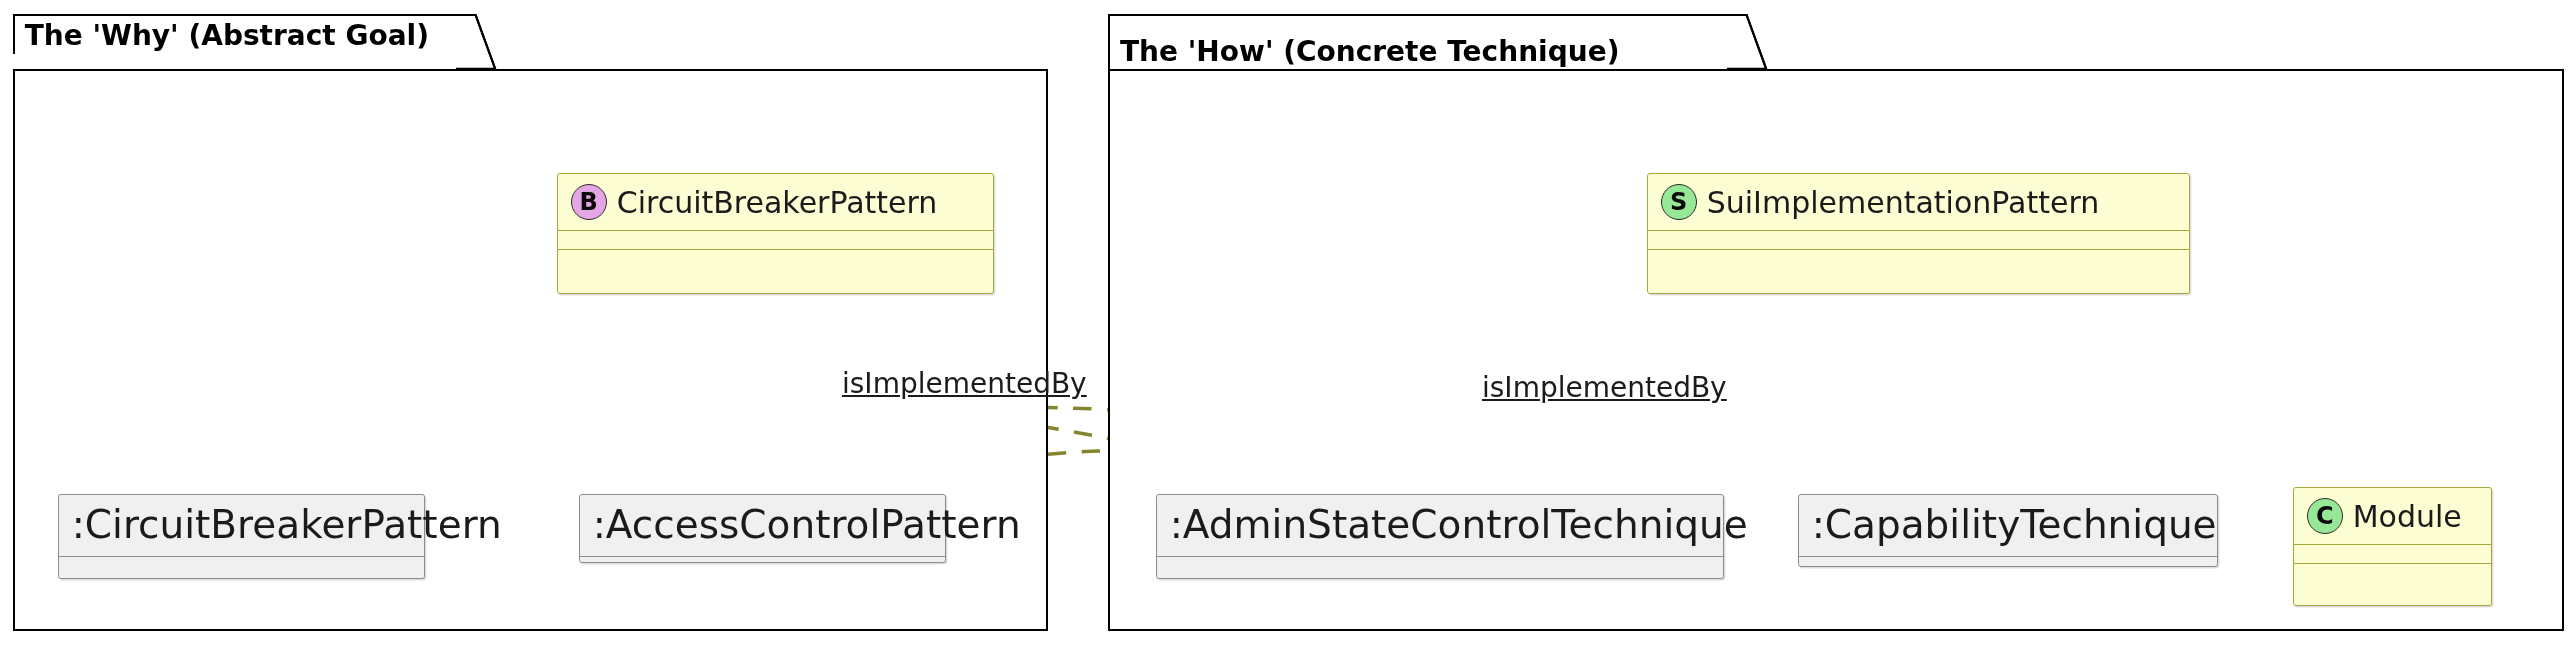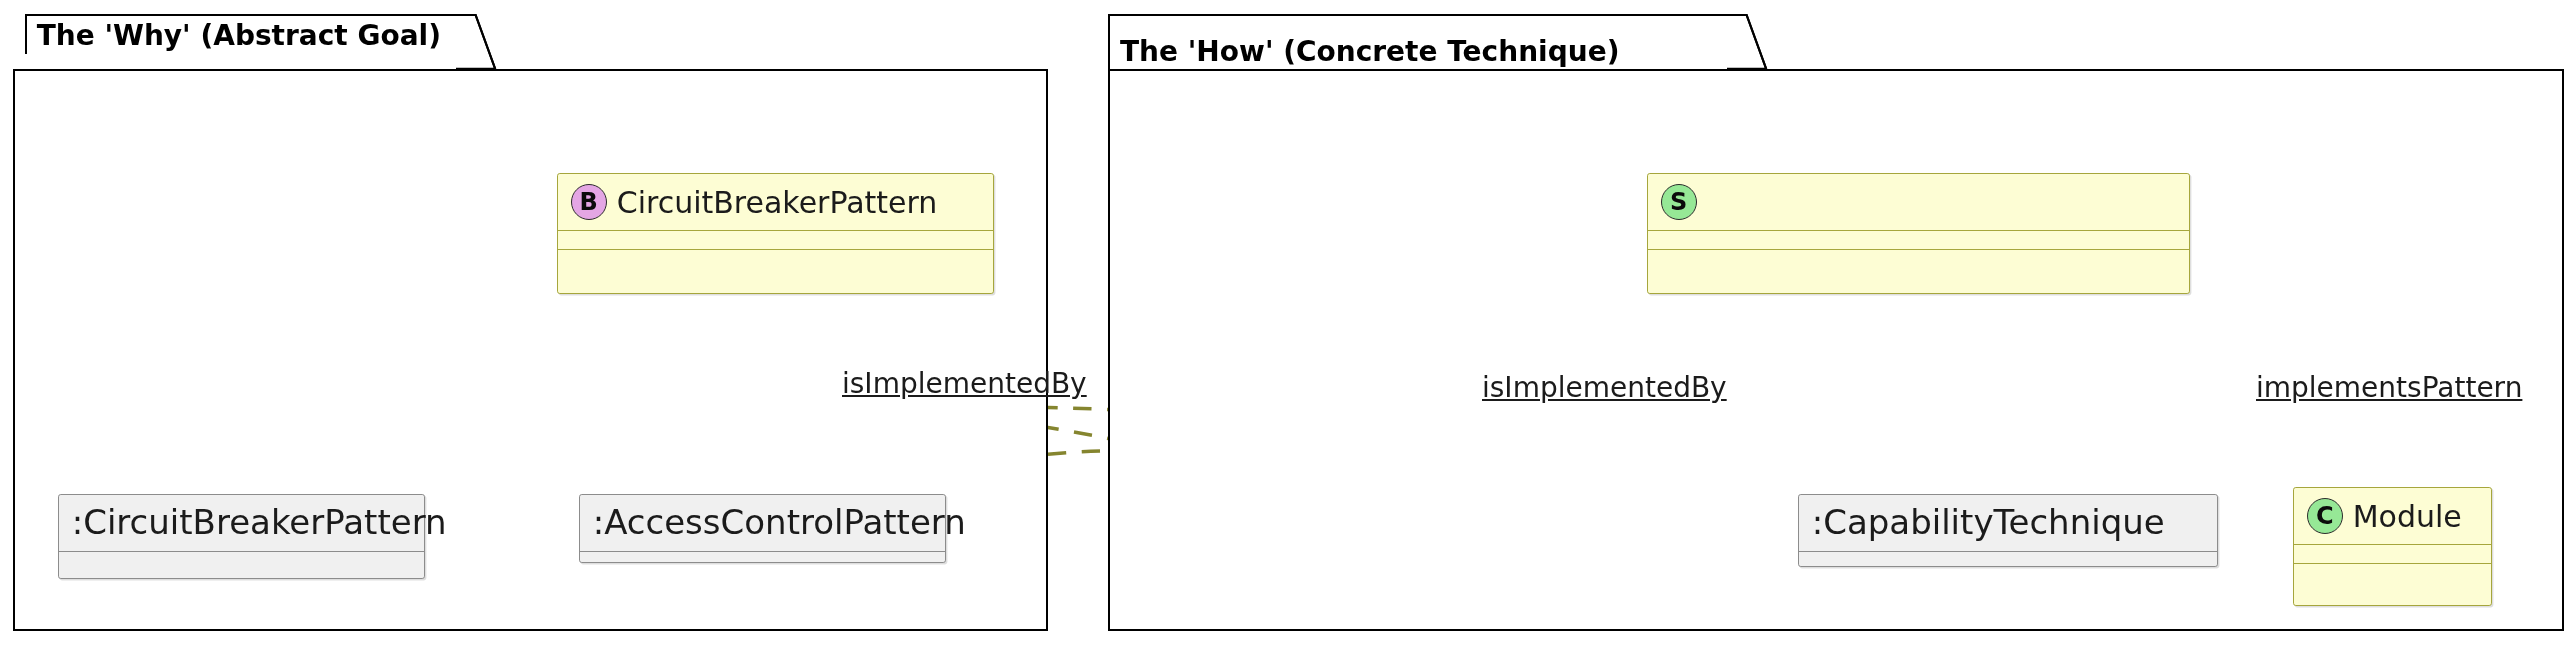--- a/index.html
+++ b/index.html
@@ -55,21 +55,21 @@
   .badge-class{background:#96e896;}
 
   
   .obj{
     position:absolute;box-sizing:border-box;
     background:#f0f0f0;border:1.4px solid #8c8c8c;border-radius:2.8px;
     box-shadow:1.4px 1.4px 0 rgba(0,0,0,0.13);
   }
   .obj-title{
     padding:7px 12.7px 8.5px 12.7px;
-    font-size:34px;color:#1b1b1b;white-space:nowrap;
+    font-size:39px;color:#1b1b1b;white-space:nowrap;
     text-align:left;
   }
   .obj-sep{height:0;border-top:1.4px solid #8c8c8c;}
   .obj-row{height:24px;}
 
   
   .edge-label{
     position:absolute;white-space:nowrap;
     font-size:28px;color:#1b1b1b;
     background:transparent;line-height:1;text-decoration:underline;
@@ -100,21 +100,21 @@
 
     <path d="M 330,690 C 900,560 1500,512 2660,700" fill="none" stroke="#85852f" stroke-width="5" stroke-dasharray="26 22" marker-end="url(#solidArrow)"></path>
 
     <path d="M 1250,690 C 1500,620 1700,620 1910,700" fill="none" stroke="#85852f" stroke-width="5" stroke-dasharray="26 22" marker-end="url(#solidArrow)"></path>
     <path d="M 1190,560 C 1450,596 1700,640 1908,698" fill="none" stroke="#85852f" stroke-width="5" stroke-dasharray="26 22"></path>
 
     <path d="M 3380,680 C 3330,600 3220,500 3072,418" fill="none" stroke="#85852f" stroke-width="5" stroke-dasharray="26 22" marker-end="url(#solidArrow)"></path>
   </svg>
 
   <div class="pkg" style="left:12.7px;top:14px;width:1035px;height:617px;">
-    <div class="pkg-tab" style="left:12px;top:0;width:445px;height:40px;align-items:center;">
+    <div class="pkg-tab" style="left:0;top:0;width:445px;height:40px;align-items:center;">
       <span>The 'Why' (Abstract Goal)</span>
     </div>
     <svg class="pkg-tab-slant" style="left:443px;top:0;" width="42" height="58" viewBox="0 0 60 82">
       <path d="M0,1 L28,1 L56,78 L0,78" fill="#ffffff" stroke="#000000" stroke-width="3"></path>
       <path d="M0,1 L28,1 L56,78" fill="none" stroke="#000000" stroke-width="3"></path>
     </svg>
     <div class="pkg-body" style="left:0;top:55px;width:1035px;height:562px;"></div>
   </div>
 
   <div class="pkg" style="left:1108px;top:14px;width:1456px;height:617px;">
@@ -135,20 +135,21 @@
     </div>
     <div class="cls-sep"></div>
     <div class="cls-row"></div>
     <div class="cls-sep"></div>
     <div class="cls-row2"></div>
   </div>
 
   <div class="cls" style="left:1647px;top:173px;width:543px;height:121px;">
     <div class="cls-title">
       <span class="badge badge-iface">S</span>
+      <span>SuiImplementationPattern</span>
     </div>
     <div class="cls-sep"></div>
     <div class="cls-row"></div>
     <div class="cls-sep"></div>
     <div class="cls-row2"></div>
   </div>
 
   <div class="cls" style="left:2293px;top:487px;width:199px;height:119px;">
     <div class="cls-title">
       <span class="badge badge-class">C</span>
@@ -165,33 +166,35 @@
     <div class="obj-sep"></div>
     <div class="obj-row"></div>
   </div>
 
   <div class="obj" style="left:579px;top:494px;width:367px;height:69px;">
     <div class="obj-title">:AccessControlPattern</div>
     <div class="obj-sep"></div>
     <div class="obj-row"></div>
   </div>
 
+  <div class="obj" style="left:1156px;top:494px;width:568px;height:85px;">
+    <div class="obj-title">:AdminStateControlTechnique</div>
+    <div class="obj-sep"></div>
+    <div class="obj-row"></div>
+  </div>
 
   <div class="obj" style="left:1798px;top:494px;width:420px;height:73px;">
     <div class="obj-title">:CapabilityTechnique</div>
     <div class="obj-sep"></div>
     <div class="obj-row"></div>
   </div>
 
   <div class="edge-label" style="left:842px;top:370px;">
     <span>isImplementedBy</span>
   </div>
 
   <div class="edge-label" style="left:1482px;top:374px;">
     <span>isImplementedBy</span>
   </div>
 
-  <div class="edge-label" style="left:2256px;top:374px;">
-    <span>implementsPattern</span>
-  </div>
 
 </div>
 
 
 </body></html>

